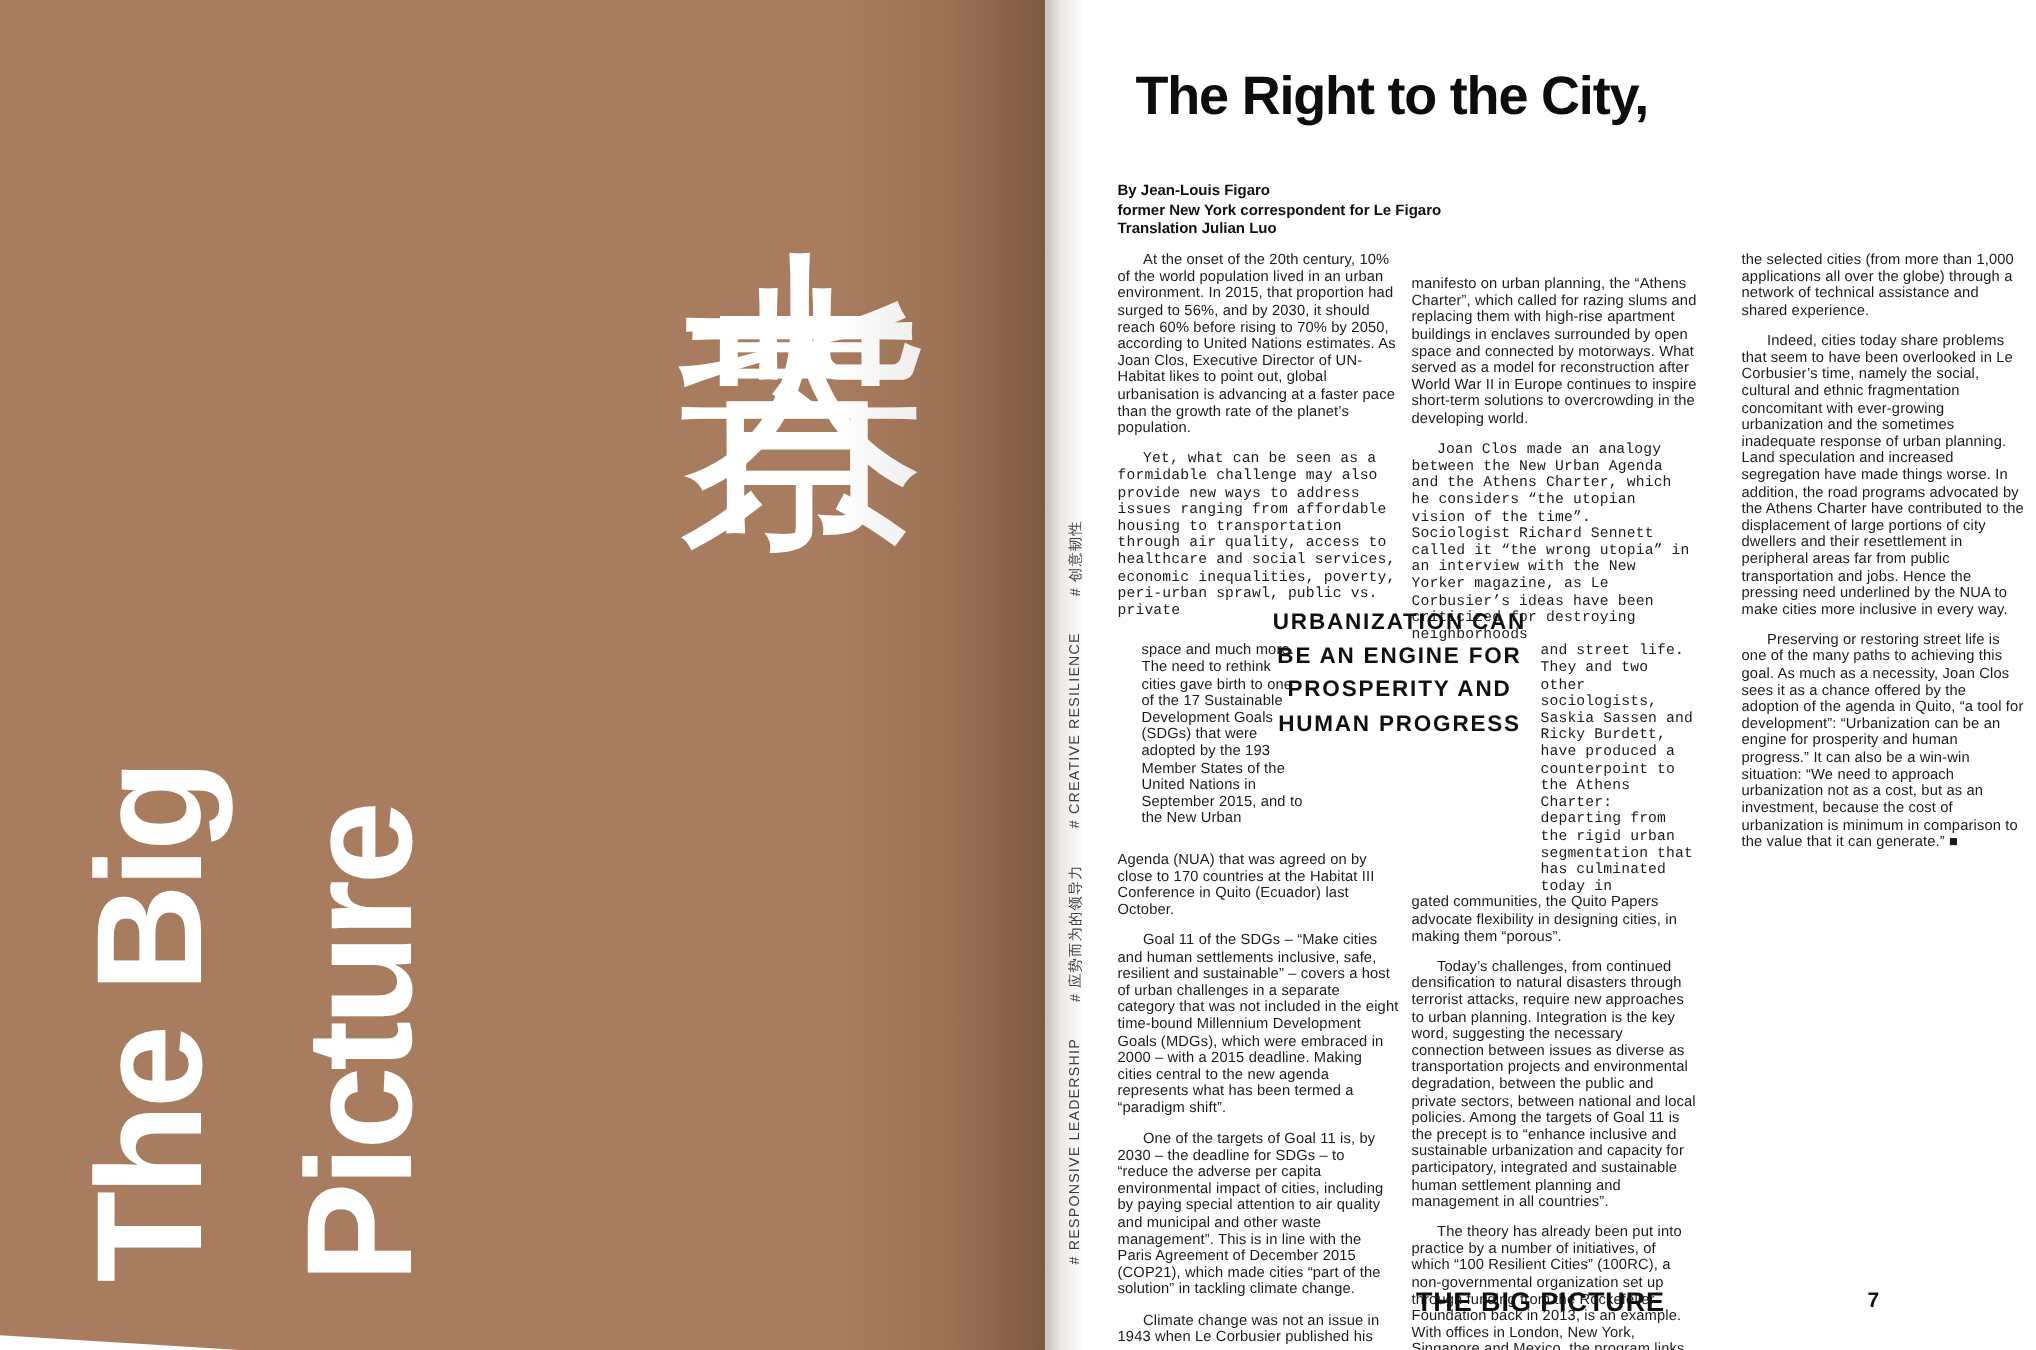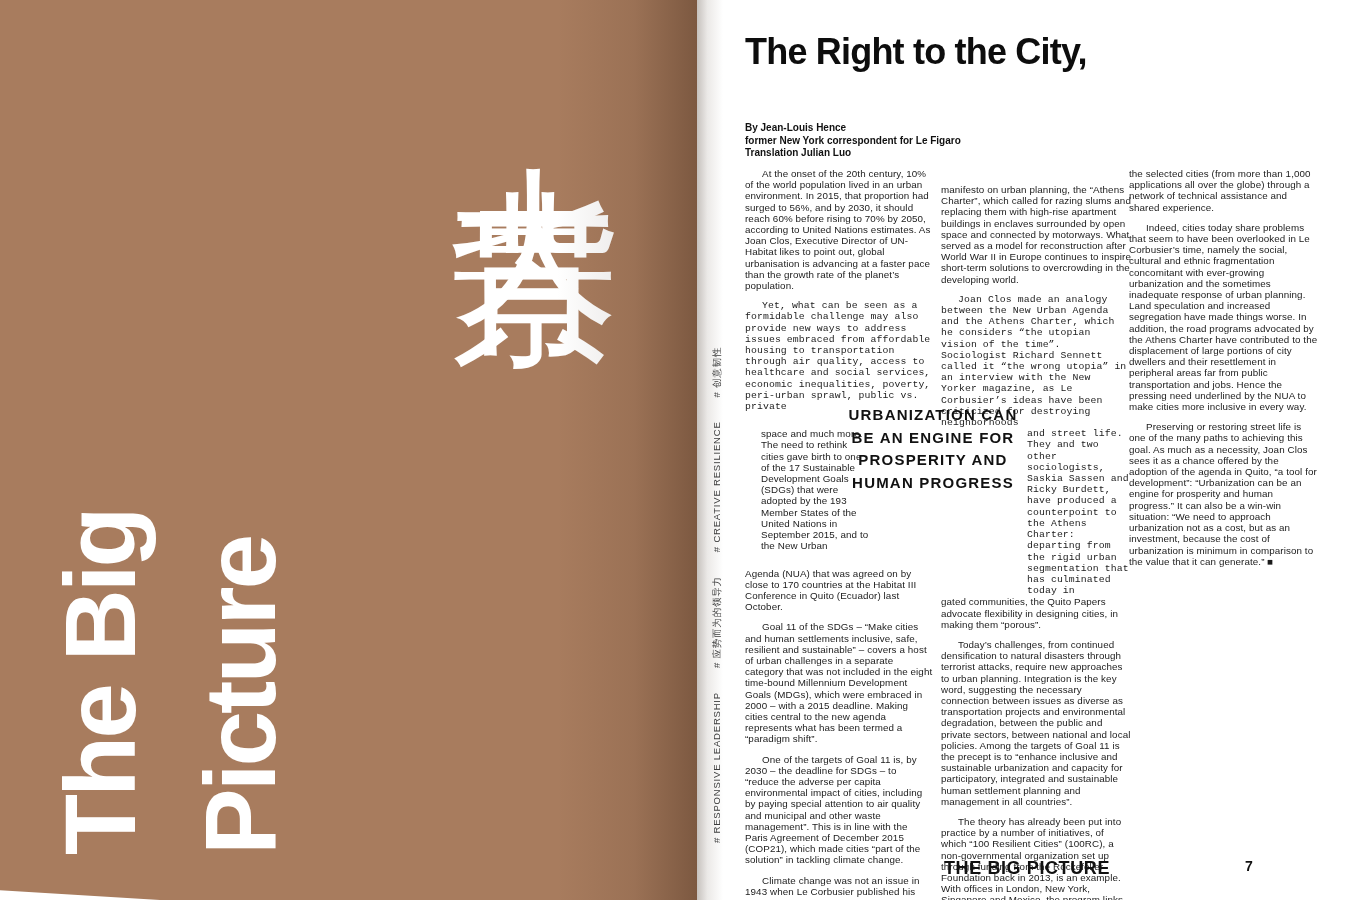--- a/index.html
+++ b/index.html
@@ -22,27 +22,27 @@
 
   
   .right-page{position:absolute;left:697px;top:0;width:660px;height:900px;background:#ffffff;color:#1c1c1c;}
   .fold-shade{position:absolute;left:0;top:0;width:26px;height:900px;
               background:linear-gradient(to right,#c6c1bd 0%,#ebe9e7 40%,#ffffff 100%);}
 
   .hashtags{position:absolute;left:14px;top:843px;transform:rotate(-90deg);transform-origin:0 0;
             display:flex;gap:24px;white-space:nowrap;font-size:9.5px;letter-spacing:0.8px;color:#3c3c3c;}
 
   .article-title{position:absolute;left:48px;top:30px;font-size:36px;font-weight:800;
-                 line-height:43px;letter-spacing:-0.8px;color:#0d0d0d;margin:0;}
+                 line-height:43px;letter-spacing:-0.8px;color:#0d0d0d;margin:12px;}
   .byline{position:absolute;left:48px;top:122px;font-size:10px;font-weight:600;line-height:12.5px;color:#111;}
 
   .col{position:absolute;top:168px;font-size:9.8px;line-height:11.2px;letter-spacing:0.1px;color:#1b1b1b;}
   .col1{left:48px;width:188px;}
   .col2{left:244px;width:190px;margin-top:16px;}
-  .col3{left:432px;width:190px;}
+  .col3{left:464px;width:190px;}
   .p{margin:0 0 9px 0;}
   .seg{margin:0;font-family:Liberation Mono, monospace;}
   .ind{text-indent:17px;}
   .narrow{width:108px;margin:16px;}
   .narrow-right{width:104px;margin:0 0 0 86px;font-family:Liberation Mono, monospace;}
 
   .pull-quote{position:absolute;left:136px;top:404px;width:200px;text-align:center;
               font-size:15px;font-weight:800;line-height:22.5px;letter-spacing:1.2px;color:#111;}
 
   .footer{position:absolute;left:0;top:858px;width:660px;text-align:center;
@@ -72,28 +72,28 @@
       <span># 应势而为的领导力</span>
       <span># CREATIVE RESILIENCE</span>
       <span># 创意韧性</span>
     </div>
 
     <h1 class="article-title">
       <div>The Right to the City,</div>
     </h1>
 
     <div class="byline">
-      <div>By Jean-Louis Hence</div>
+      <div>By Jean-Louis Figaro</div>
       <div>former New York correspondent for Le Figaro</div>
       <div>Translation Julian Luo</div>
     </div>
 
     <div class="col col1">
       <p class="p ind">At the onset of the 20th century, 10% of the world population lived in an urban environment. In 2015, that proportion had surged to 56%, and by 2030, it should reach 60% before rising to 70% by 2050, according to United Nations estimates. As Joan Clos, Executive Director of UN-Habitat likes to point out, global urbanisation is advancing at a faster pace than the growth rate of the planet’s population.</p>
-      <p class="p seg ind">Yet, what can be seen as a formidable challenge may also provide new ways to address issues embraced from affordable housing to transportation through air quality, access to healthcare and social services, economic inequalities, poverty, peri-urban sprawl, public vs. private</p>
+      <p class="p seg ind">Yet, what can be seen as a formidable challenge may also provide new ways to address issues ranging from affordable housing to transportation through air quality, access to healthcare and social services, economic inequalities, poverty, peri-urban sprawl, public vs. private</p>
       <p class="p narrow">space and much more. The need to rethink cities gave birth to one of the 17 Sustainable Development Goals (SDGs) that were adopted by the 193 Member States of the United Nations in September 2015, and to the New Urban</p>
       <p class="p">Agenda (NUA) that was agreed on by close to 170 countries at the Habitat III Conference in Quito (Ecuador) last October.</p>
       <p class="p ind">Goal 11 of the SDGs – “Make cities and human settlements inclusive, safe, resilient and sustainable” – covers a host of urban challenges in a separate category that was not included in the eight time-bound Millennium Development Goals (MDGs), which were embraced in 2000 – with a 2015 deadline. Making cities central to the new agenda represents what has been termed a “paradigm shift”.</p>
       <p class="p ind">One of the targets of Goal 11 is, by 2030 – the deadline for SDGs – to “reduce the adverse per capita environmental impact of cities, including by paying special attention to air quality and municipal and other waste management”. This is in line with the Paris Agreement of December 2015 (COP21), which made cities “part of the solution” in tackling climate change.</p>
       <p class="p ind">Climate change was not an issue in 1943 when Le Corbusier published his</p>
     </div>
 
     <div class="col col2">
       <p class="p">manifesto on urban planning, the “Athens Charter”, which called for razing slums and replacing them with high-rise apartment buildings in enclaves surrounded by open space and connected by motorways. What served as a model for reconstruction after World War II in Europe continues to inspire short-term solutions to overcrowding in the developing world.</p>
       <p class="p seg ind">Joan Clos made an analogy between the New Urban Agenda and the Athens Charter, which he considers “the utopian vision of the time”. Sociologist Richard Sennett called it “the wrong utopia” in an interview with the New Yorker magazine, as Le Corbusier’s ideas have been criticized for destroying neighborhoods</p>

